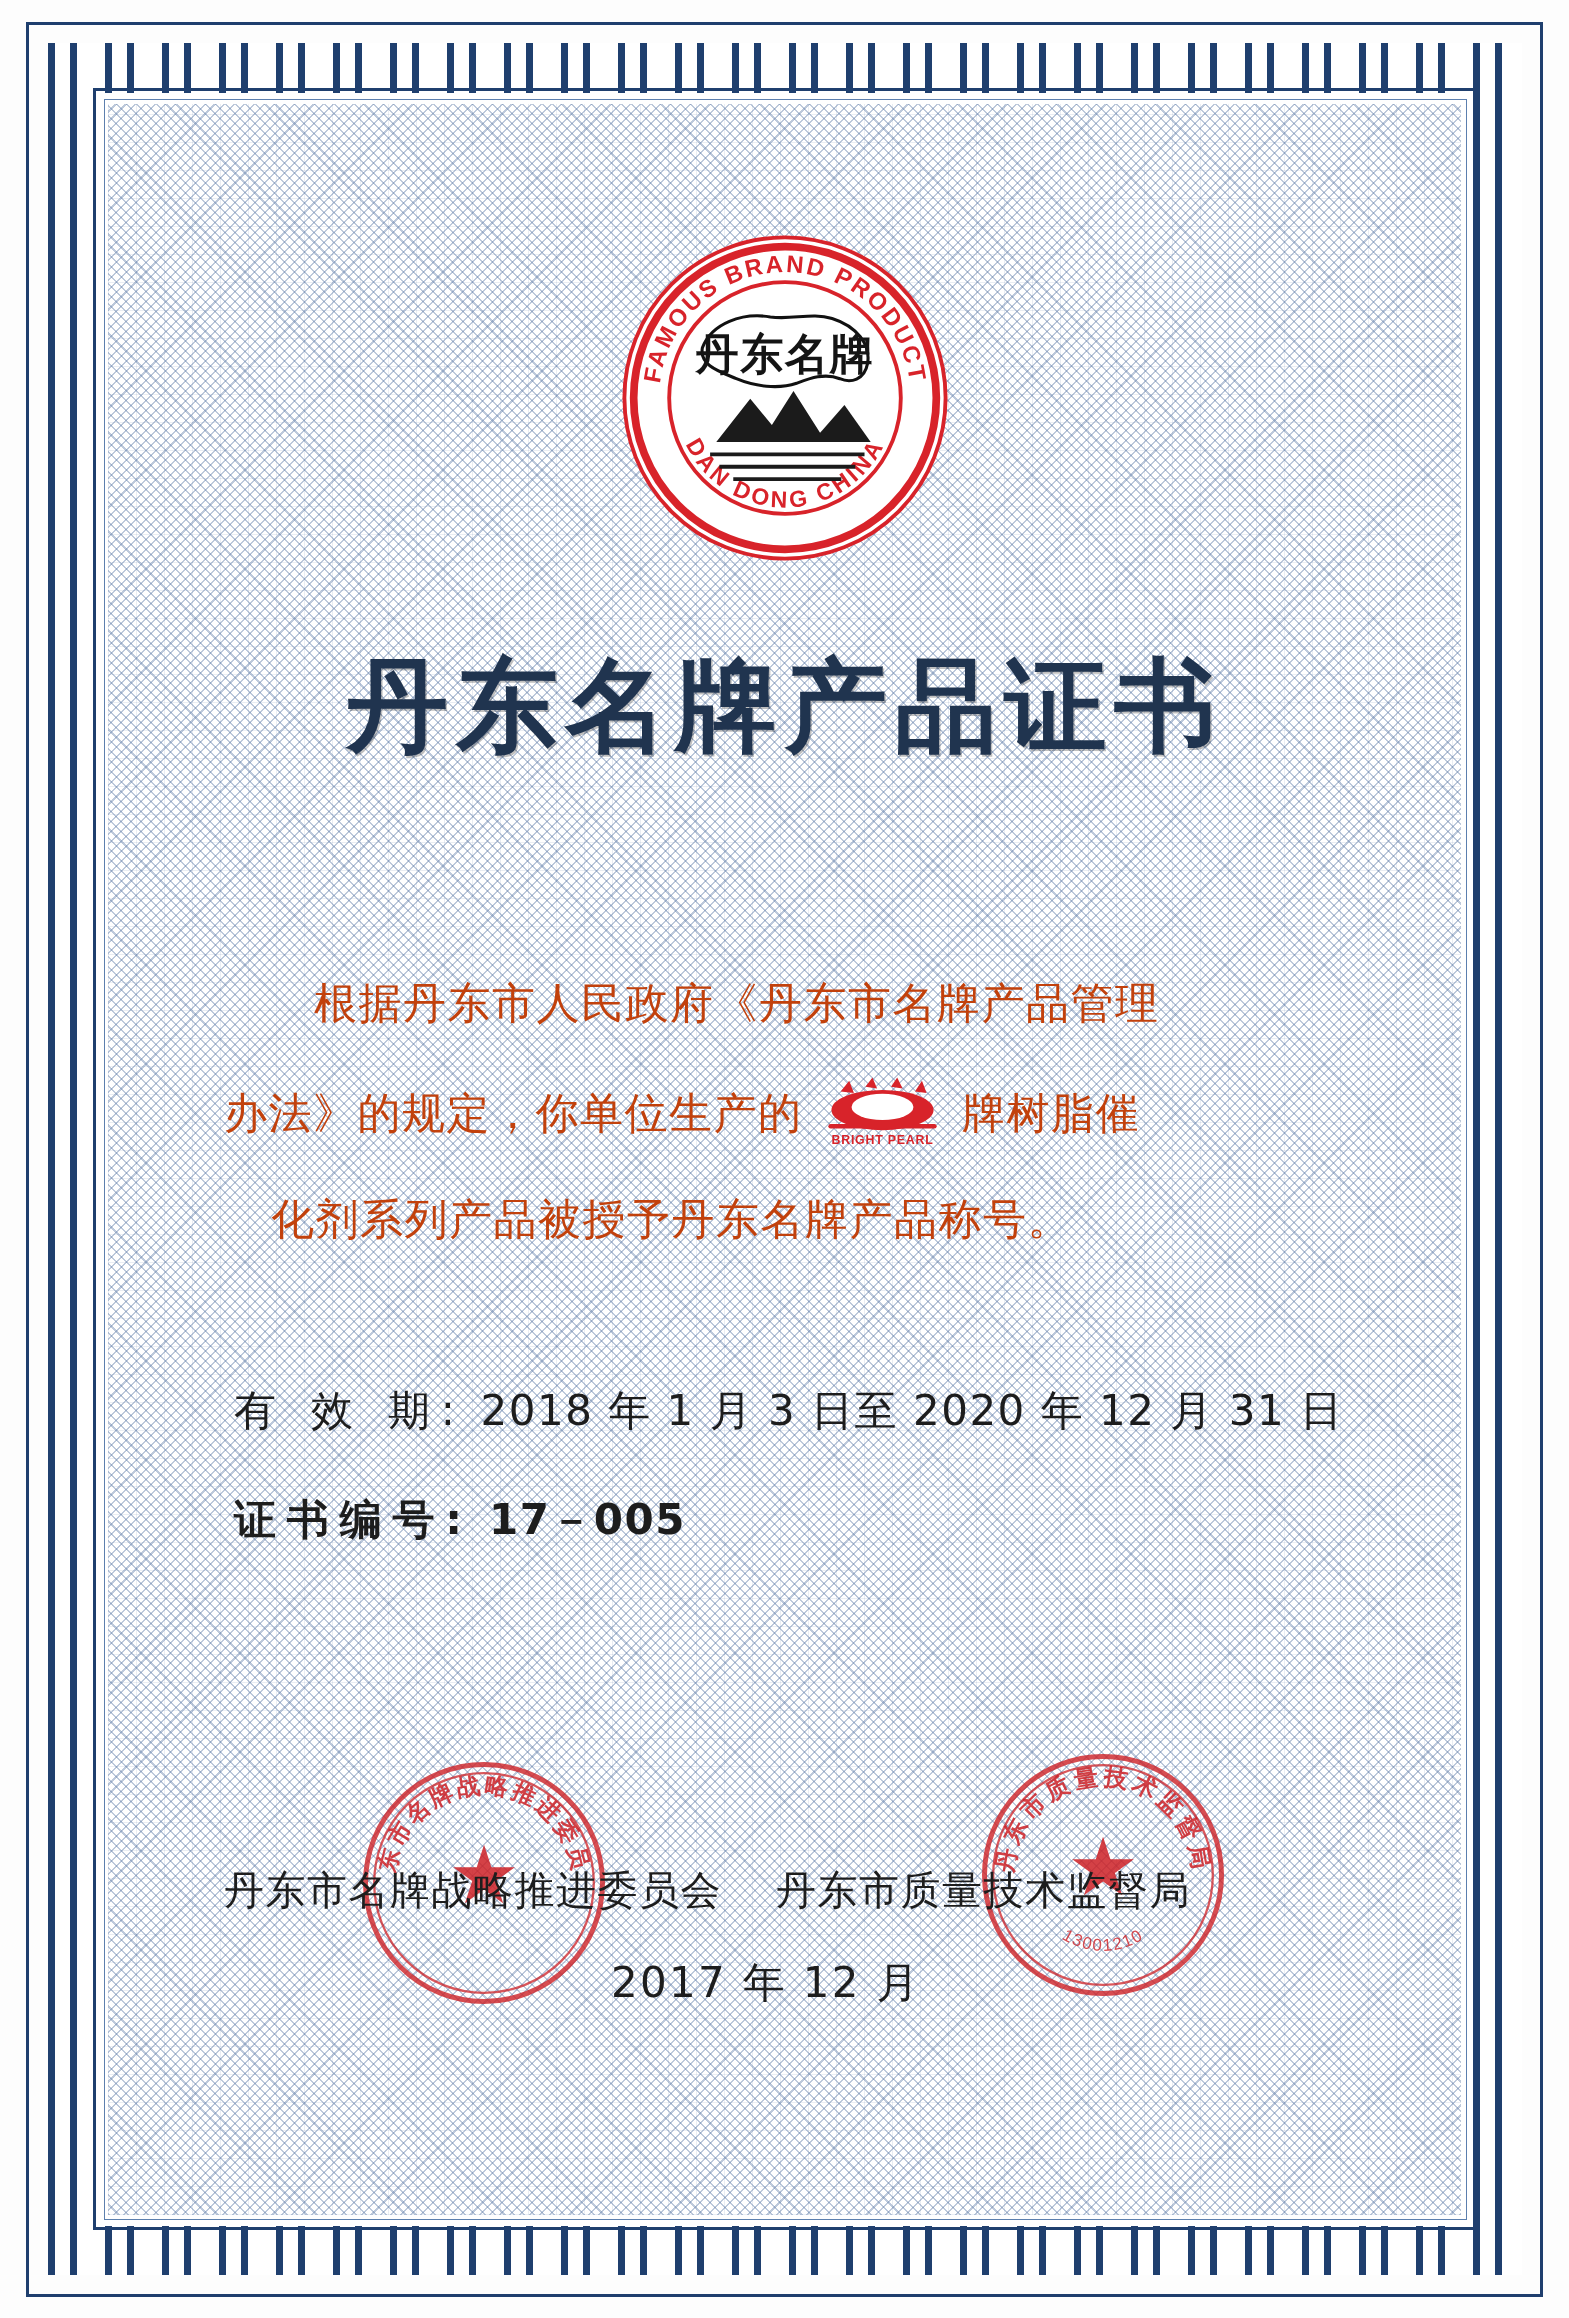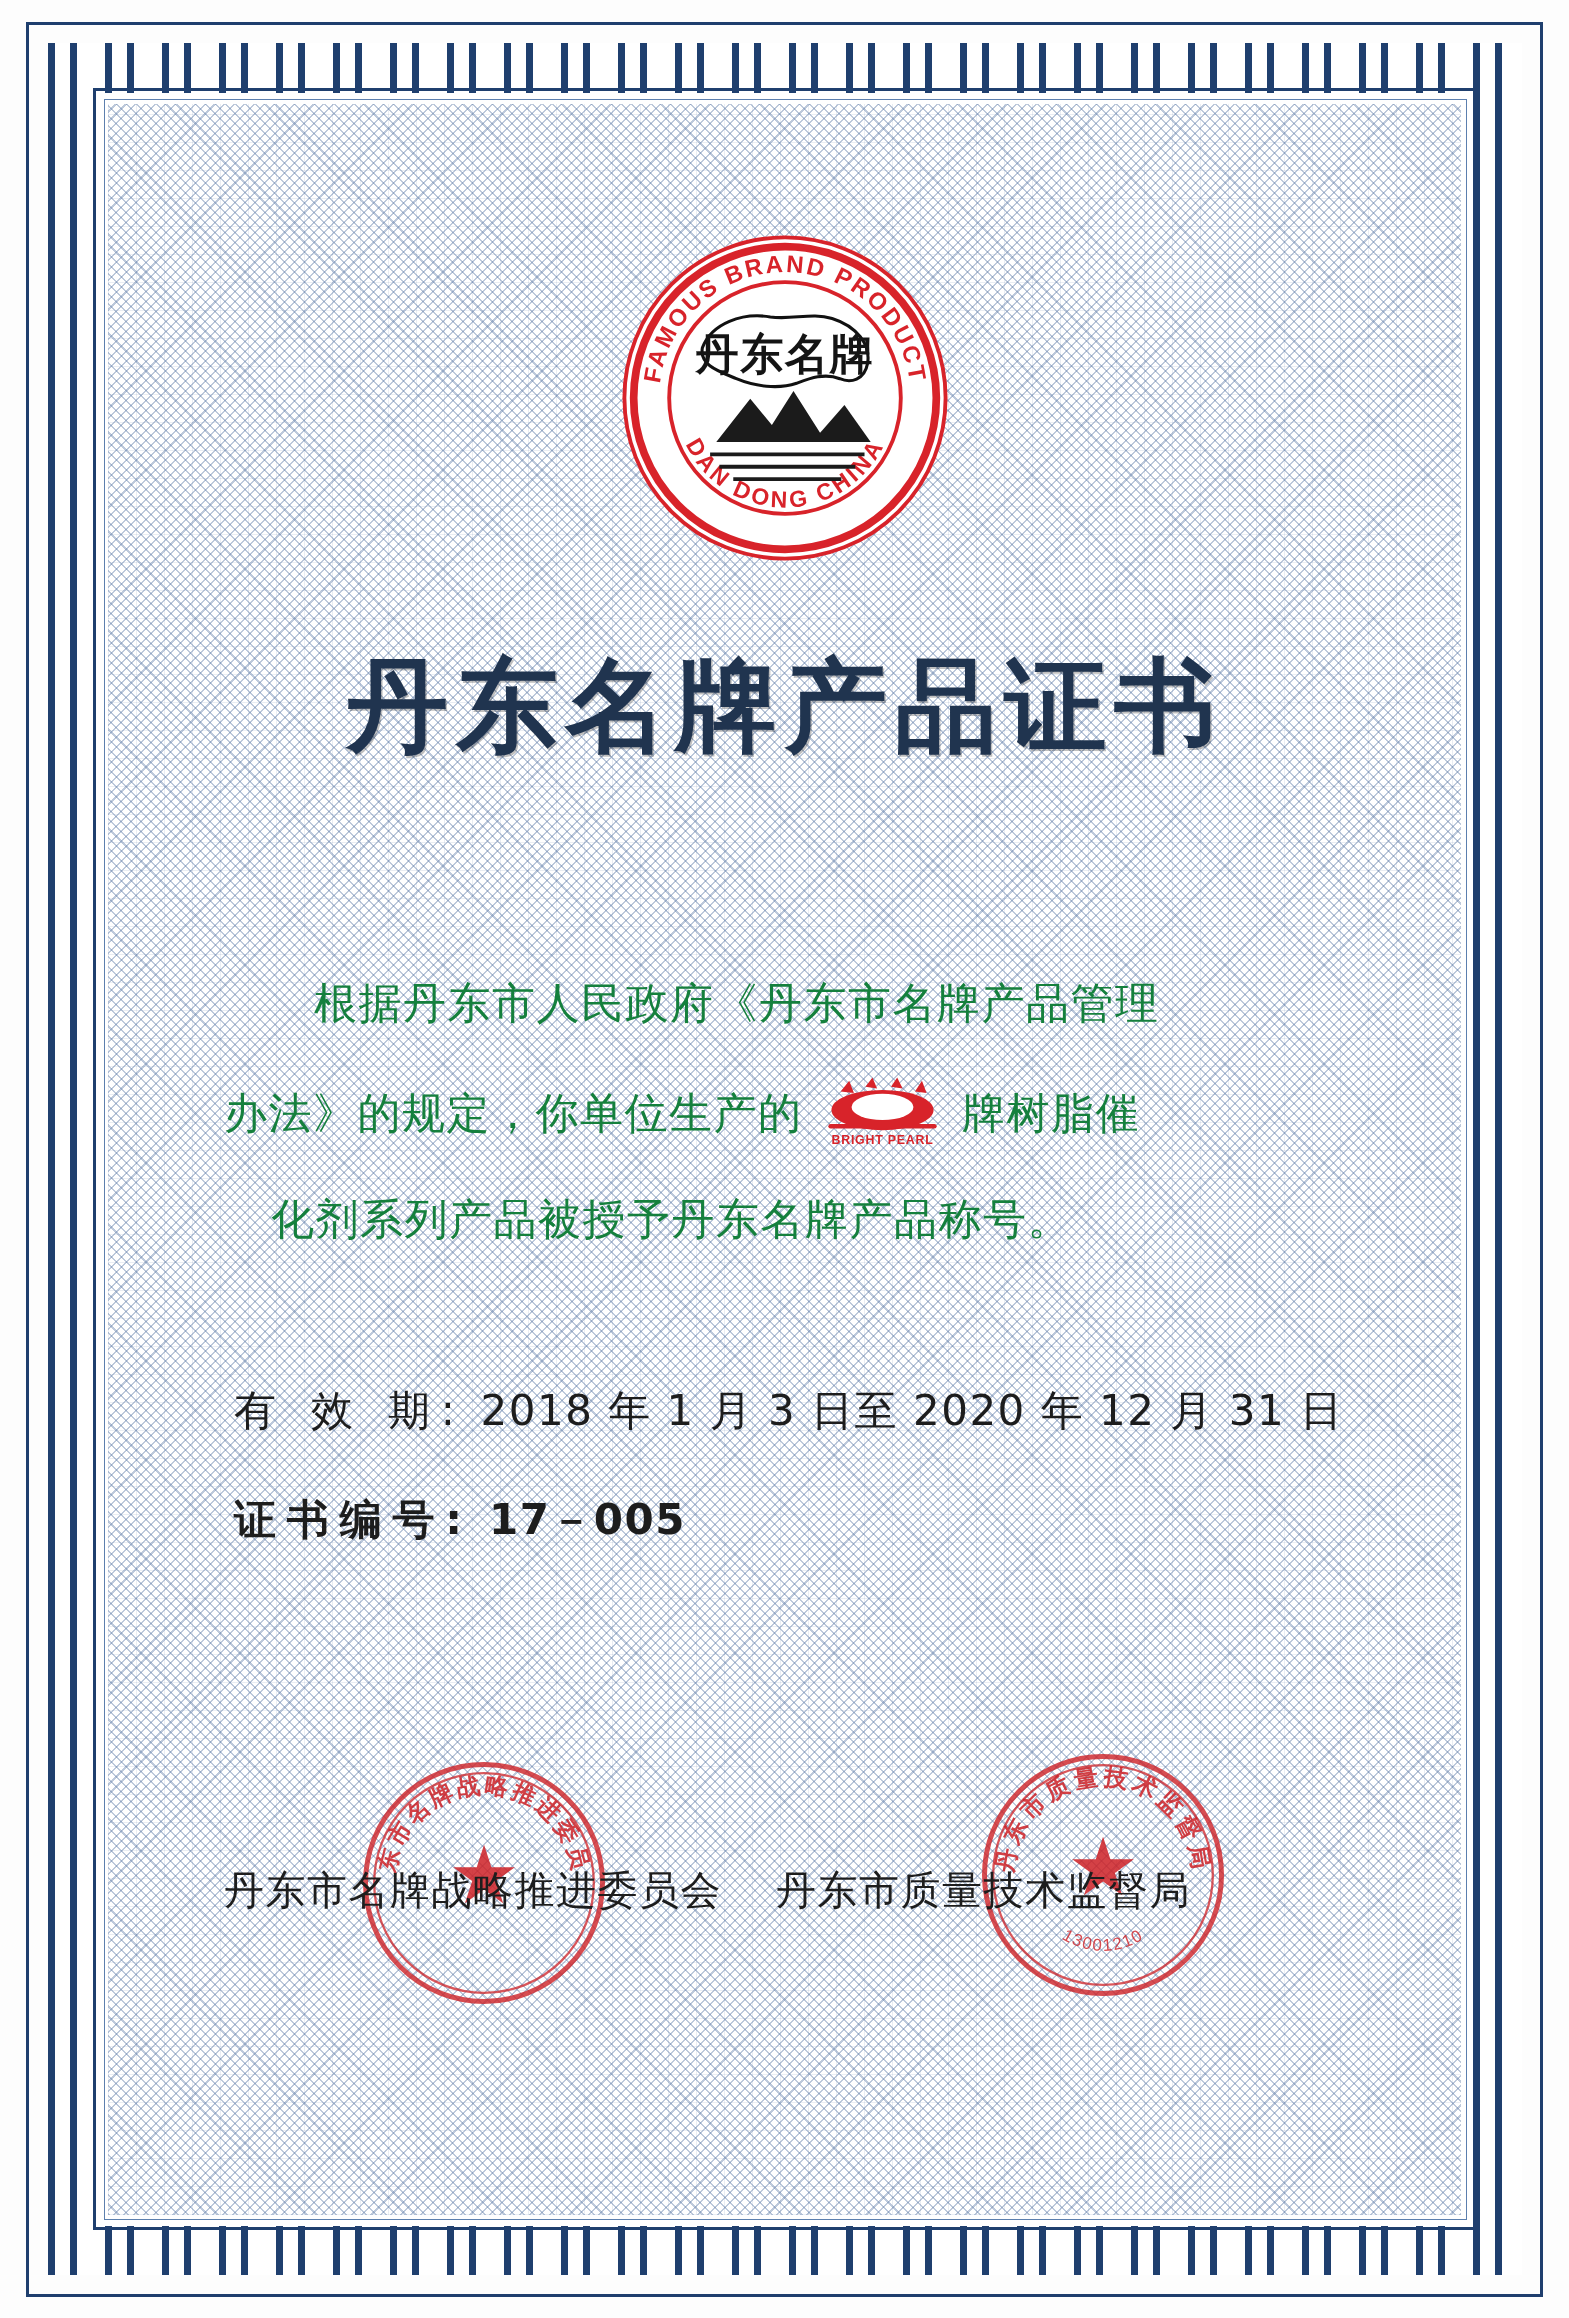--- a/index.html
+++ b/index.html
@@ -136,21 +136,21 @@
     color: #1d1d1d;
     letter-spacing: 1.5px;
   }
   .para {
     position: absolute;
     left: 224px;
     width: 1136px;
     font-family: "DejaVu Sans", sans-serif;
     font-size: 43px;
     line-height: 1.55;
-    color: #15803d;
+    color: #c2410c;
     letter-spacing: 1.5px;
   }
   .para-l1 { top: 970px; padding-left: 90px; }
   .para-l2 { top: 1076px; display: flex; align-items: center; }
   .para-l3 { top: 1186px; margin-left: 47px; }
 
   .brand-mark {
     display: inline-block;
     width: 147px;
     height: 74px;
@@ -335,15 +335,16 @@
       </text>
       <text x="150" y="176" text-anchor="middle" font-size="104" fill="#cd2026" opacity="0.85">★</text>
     </svg>
   </div>
 
   <div class="sig-row">
     <span>丹东市名牌战略推进委员会</span>
     <span>丹东市质量技术监督局</span>
   </div>
 
+  <div class="issue-date">2017 年 12 月</div>
 
 </div>
 
 
 </body></html>

